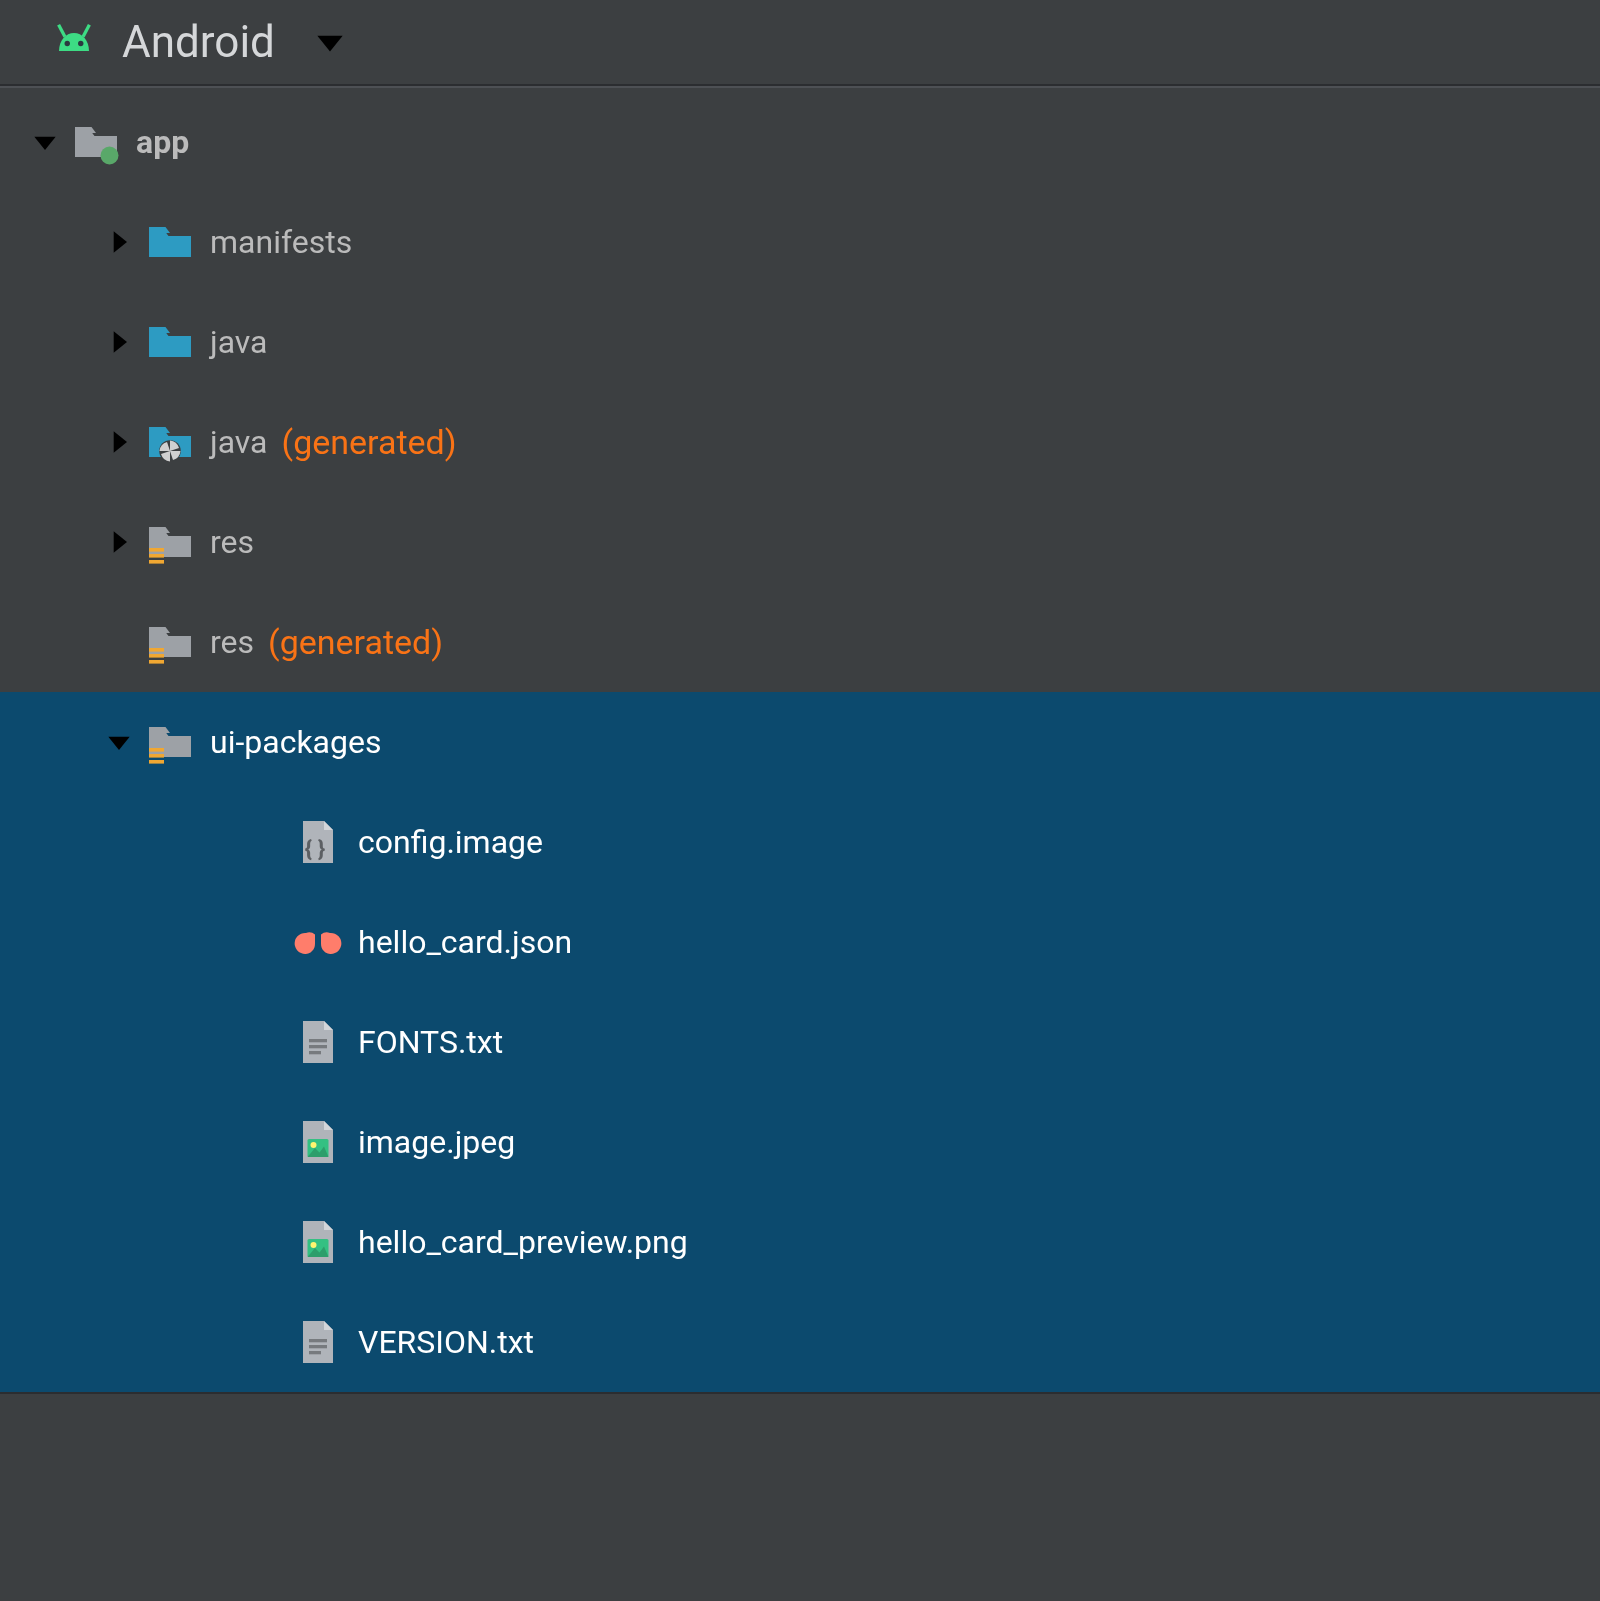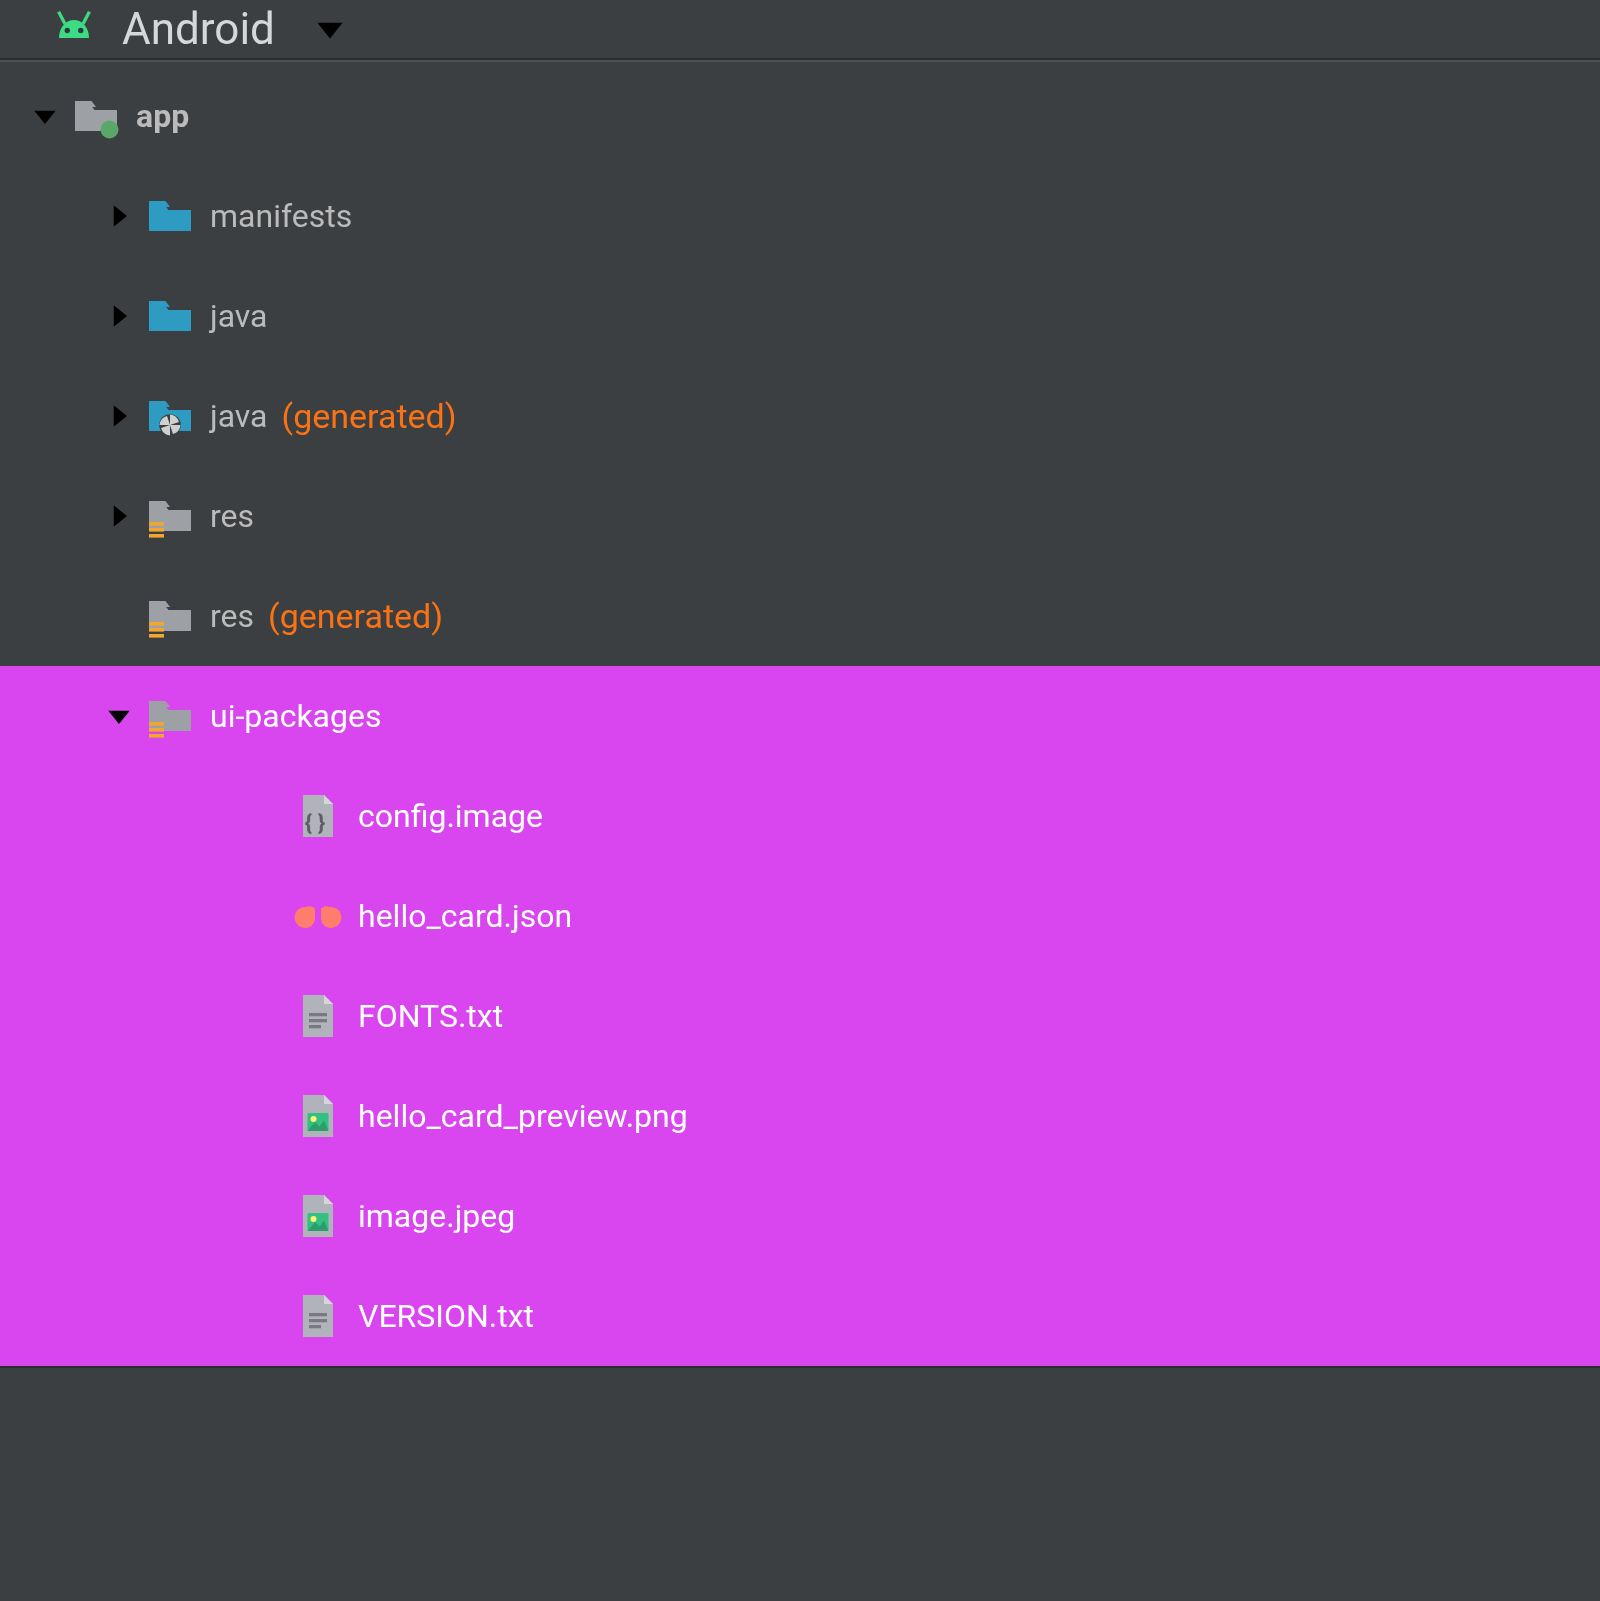--- a/index.html
+++ b/index.html
@@ -7,21 +7,21 @@
   body {
     background: #3c3f41;
     font-family: -apple-system, "Segoe UI", Roboto, Helvetica, Arial, sans-serif;
     font-size: 42px;
     color: #bbbbbb;
     user-select: none;
   }
 
   
   .header {
-    height: 60px;
+    height: 86px;
     background: #3c3f41;
     display: flex;
     align-items: center;
     padding-left: 50px;
     border-bottom: 2px solid #2b2d30;
   }
   .header .view-label {
     color: #d5d7d9;
     font-size: 44px;
     margin-left: 24px;
@@ -30,21 +30,21 @@
 
   
   .tree { padding-top: 4px; border-top: 2px solid #4d5054; }
   .row {
     height: 100px;
     display: flex;
     align-items: center;
     color: #bbbbbb;
     white-space: nowrap;
   }
-  .row.selected { background: #d946ef; color: #ffffff; text-align: right; }
+  .row.selected { background: #0c4a6e; color: #ffffff; text-align: right; }
   .row.selected .label,
   .row.selected .suffix { color: #ffffff; }
   .row .label { font-size: 32px; margin-left: 16px; }
   .row .label.bold { font-weight: 700; }
   .row .suffix { color: #f97316; margin-left: 14px; font-size: 34px; }
 
   
   .ind { display: inline-block; }
   .pad-arrow { width: 54px; display:flex; justify-content:center; }
 
@@ -288,30 +288,30 @@
       </svg>
     <span class="label">FONTS.txt</span>
   </div>
 
   <div class="row selected">
     <span class="ind" style="width:240px"></span>
     <span class="pad-arrow"></span>
     <svg class="icon">
         <use href="#file-img"></use>
       </svg>
+    <span class="label">image.jpeg</span>
+  </div>
+
+  <div class="row selected">
+    <span class="ind" style="width:240px"></span>
+    <span class="pad-arrow"></span>
+    <svg class="icon">
+        <use href="#file-img"></use>
+      </svg>
     <span class="label">hello_card_preview.png</span>
-  </div>
-
-  <div class="row selected">
-    <span class="ind" style="width:240px"></span>
-    <span class="pad-arrow"></span>
-    <svg class="icon">
-        <use href="#file-img"></use>
-      </svg>
-    <span class="label">image.jpeg</span>
   </div>
 
   <div class="row selected">
     <span class="ind" style="width:240px"></span>
     <span class="pad-arrow"></span>
     <svg class="icon">
         <use href="#file-txt"></use>
       </svg>
     <span class="label">VERSION.txt</span>
   </div>

